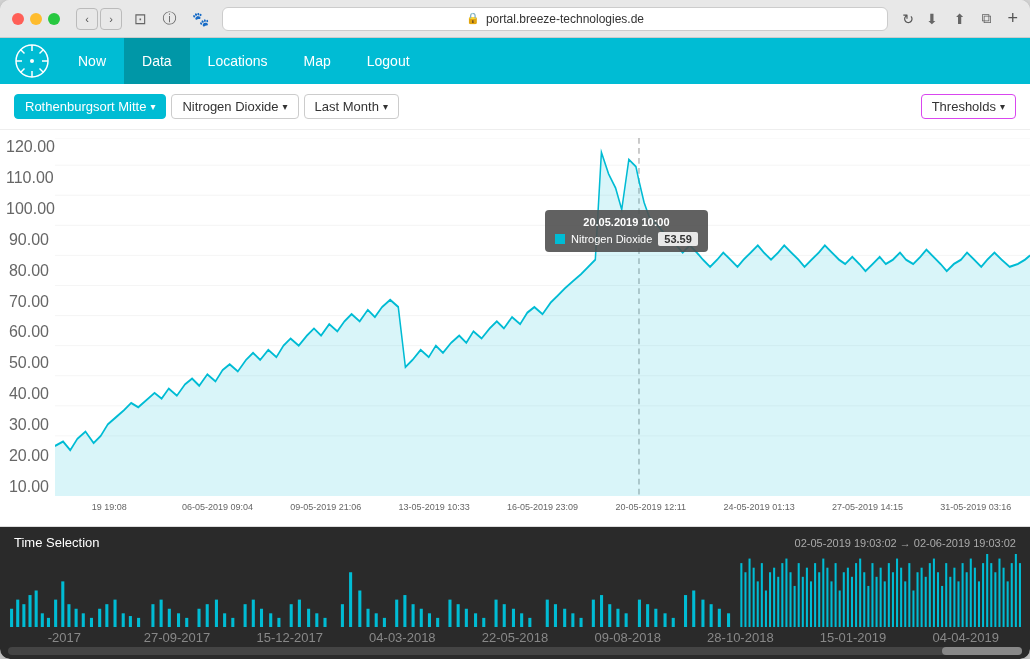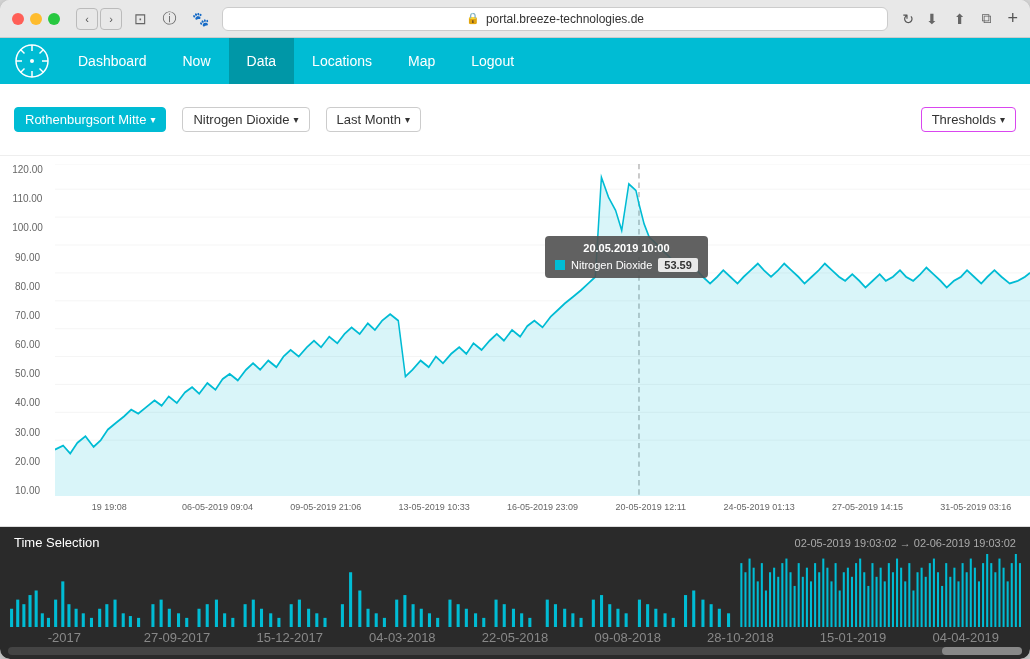--- a/index.html
+++ b/index.html
@@ -91,22 +91,22 @@
       background: white;
       flex: 1;
       display: flex;
       flex-direction: column;
       overflow: hidden;
     }
 
     .toolbar {
       display: flex;
       align-items: center;
-      padding: 23px 14px;
-      gap: 16px;
+      padding: 10px 14px;
+      gap: 5px;
       flex-shrink: 0;
       border-bottom: 1px solid #eee;
     }
 
     .dropdown-btn {
       border: 1px solid #00bcd4;
       background: #00bcd4;
       color: white;
       padding: 4px 10px;
       border-radius: 4px;
@@ -152,23 +152,23 @@
       top: 8px;
       bottom: 30px;
       width: 55px;
       display: flex;
       flex-direction: column-reverse;
       justify-content: space-between;
       padding: 0 6px;
     }
 
     .y-label {
-      font-size: 10px;
+      font-size: 16px;
       color: #666;
-      text-align: center;
+      text-align: right;
     }
 
     .chart-canvas {
       position: absolute;
       left: 55px;
       right: 0;
       top: 8px;
       bottom: 30px;
     }
 
@@ -334,21 +334,20 @@
         <line x1="18" y1="2" x2="18" y2="8" stroke="white" stroke-width="1.5"></line>
         <line x1="18" y1="28" x2="18" y2="34" stroke="white" stroke-width="1.5"></line>
         <line x1="2" y1="18" x2="8" y2="18" stroke="white" stroke-width="1.5"></line>
         <line x1="28" y1="18" x2="34" y2="18" stroke="white" stroke-width="1.5"></line>
         <line x1="6.5" y1="6.5" x2="10.5" y2="10.5" stroke="white" stroke-width="1.5"></line>
         <line x1="25.5" y1="25.5" x2="29.5" y2="29.5" stroke="white" stroke-width="1.5"></line>
         <line x1="29.5" y1="6.5" x2="25.5" y2="10.5" stroke="white" stroke-width="1.5"></line>
         <line x1="6.5" y1="29.5" x2="10.5" y2="25.5" stroke="white" stroke-width="1.5"></line>
       </svg>
     </div>
-    <div class="nav-item">Dashboard</div>
     <div class="nav-item">Now</div>
     <div class="nav-item active">Data</div>
     <div class="nav-item">Locations</div>
     <div class="nav-item">Map</div>
     <div class="nav-item">Logout</div>
   </div>
 
   <div class="main-content">
 
     <div class="toolbar">

